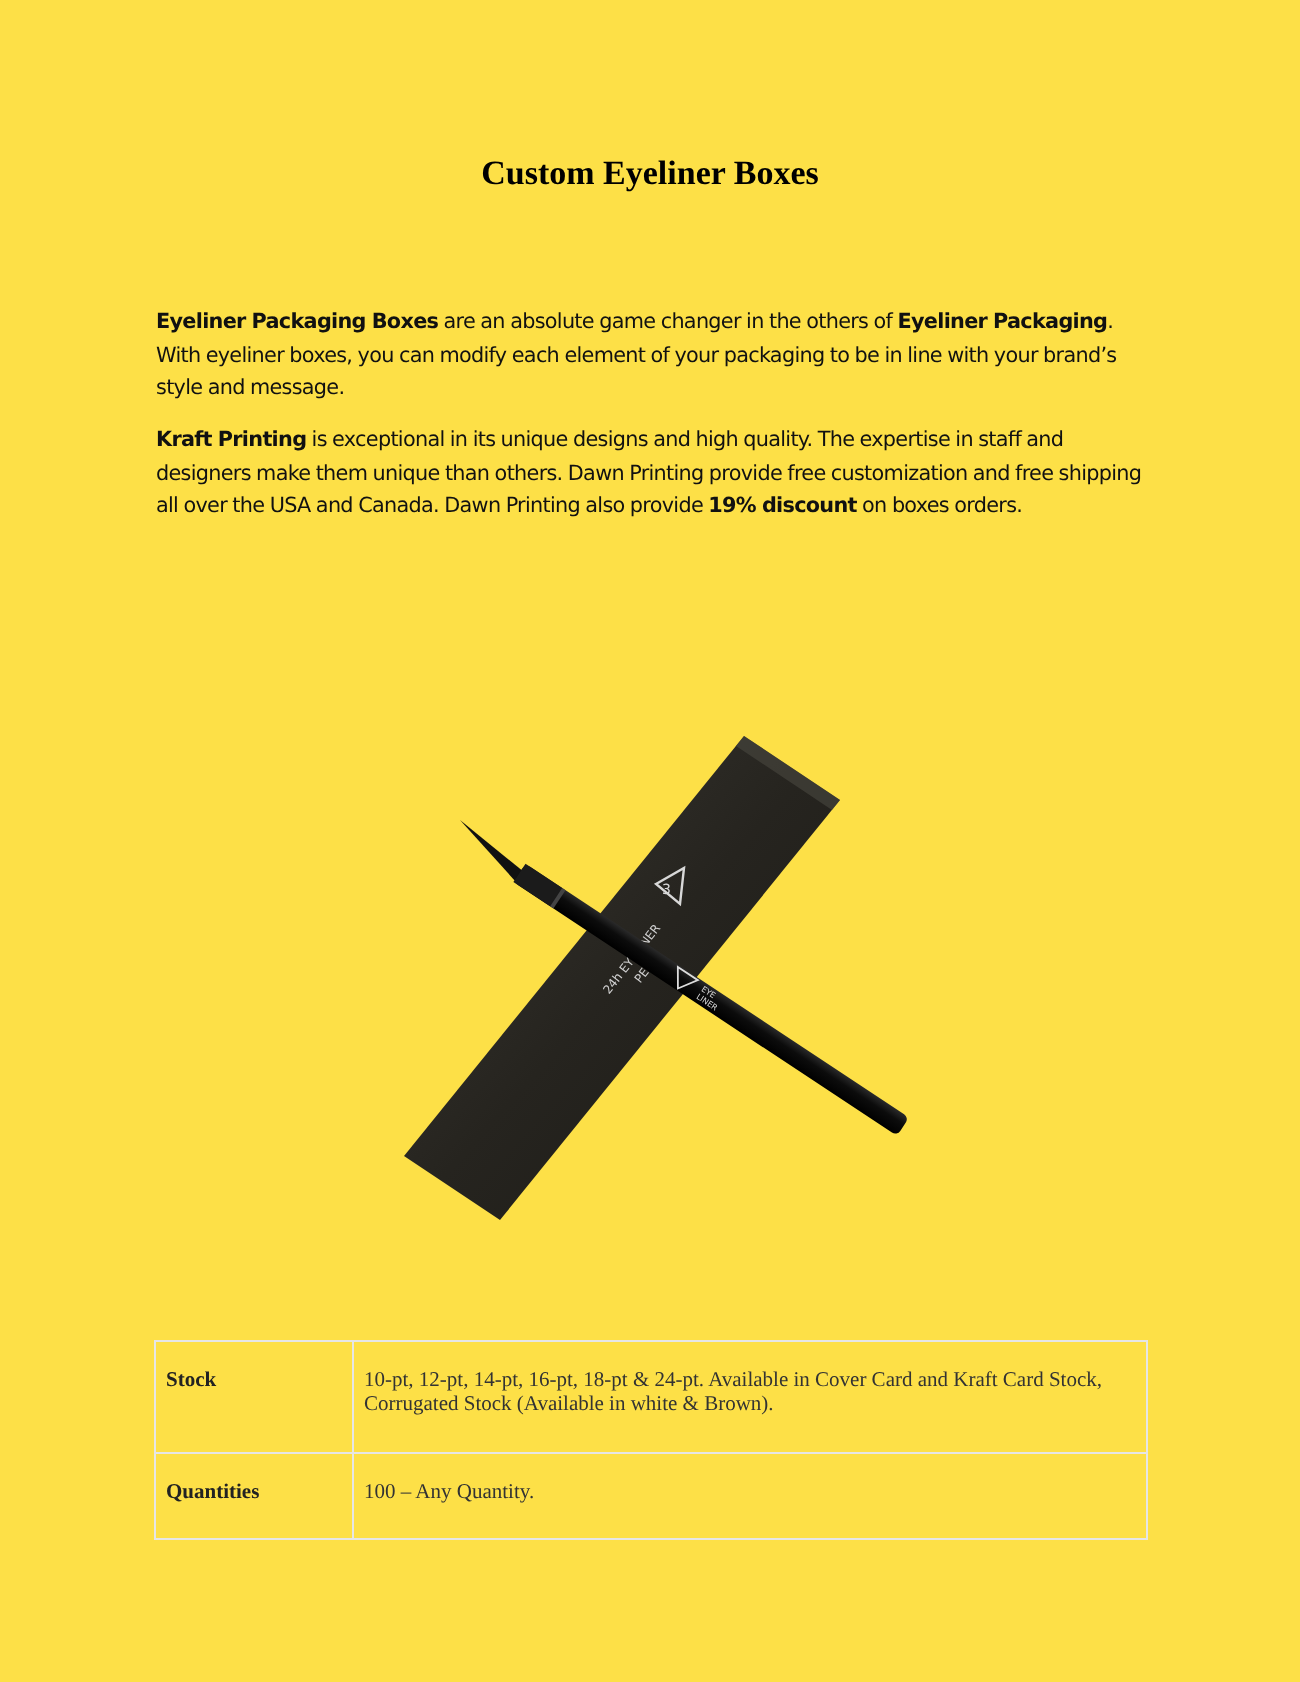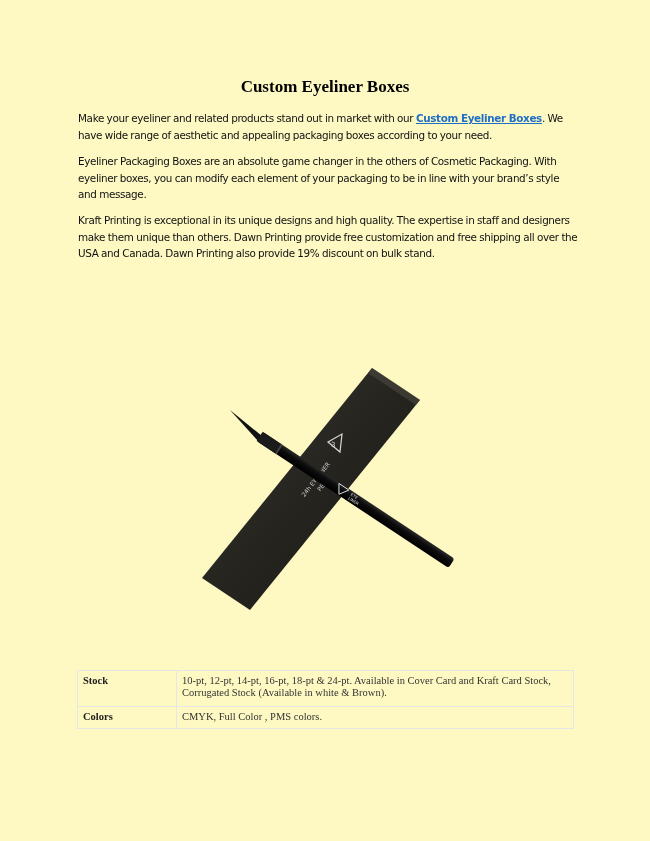--- a/index.html
+++ b/index.html
@@ -1,59 +1,56 @@
 <!DOCTYPE html>
 <html><head>
 <meta charset="utf-8">
 <style>
   html, body { margin: 0; padding: 0; background: #ffffff; }
   body { width: 650px; height: 841px; position: relative; overflow: hidden; }
-  .page { position: absolute; left: 0; top: 0; width: 650px; height: 841px; background: #fef9c3; }
+  .page { position: absolute; left: 0; top: 0; width: 650px; height: 841px; background: #fde047; }
   .title {
     position: absolute; left: 0; top: 77px; width: 650px; text-align: center;
     font-family: "Liberation Serif", serif; font-weight: bold; font-size: 17px; color: #000;
   }
   .para {
     position: absolute; left: 78px; width: 500px;
     font-family: "DejaVu Sans", sans-serif; font-size: 10.4px; line-height: 16.5px;
     color: #111; letter-spacing: -0.35px; word-spacing: -0.3px;
   }
   .p1 { top: 110px; }
   .p2 { top: 153px; }
   .p3 { top: 212px; }
-  .b { font-weight: normal; }
+  .b { font-weight: bold; }
   .link { color: #1f6fc5; text-decoration: underline; font-weight: bold; cursor: pointer; }
   .image-wrap { position: absolute; left: 190px; top: 330px; width: 280px; height: 280px; }
   table.spec {
     position: absolute; left: 77px; top: 670px; width: 497px;
     border-collapse: collapse; font-family: "Liberation Serif", serif; font-size: 10.5px; color: #333;
   }
-  table.spec td { border: 1px solid #e6e6e6; padding: 4px 5px; vertical-align: top; line-height: 12px; }
+  table.spec td { border: 1px solid #e6e6e6; padding: 14px 5px; vertical-align: top; line-height: 12px; }
   table.spec td.k { width: 88px; font-weight: bold; color: #222; }
   .r1 td { height: 27px; }
   .r2 td { height: 14px; }
   .r3 td { height: 13px; }
 </style>
 </head>
 <body>
 
 <div class="page">
 
   <div class="title">Custom Eyeliner Boxes</div>
 
-  <p class="para p1" style="margin:0">
-    <span>Make your eyeliner and related products stand out in market with our </span><a class="link">Custom Eyeliner Boxes</a><span>. We have wide range of aesthetic and appealing packaging boxes according to your need.</span>
-  </p>
 
   <p class="para p2" style="margin:0">
-    <span class="b">Eyeliner Packaging Boxes</span><span> are an absolute game changer in the others of </span><span class="b">Cosmetic Packaging</span><span>. With eyeliner boxes, you can modify each element of your packaging to be in line with your brand’s style and message.</span>
+    <span class="b">Eyeliner Packaging Boxes</span><span> are an absolute game changer in the others of </span><span class="b">Eyeliner Packaging</span><span>. With eyeliner boxes, you can modify each element of your packaging to be in line with your brand’s style and message.</span>
   </p>
 
   <p class="para p3" style="margin:0">
-    <span class="b">Kraft Printing</span><span> is exceptional in its unique designs and high quality. The expertise in staff and designers make them unique than others. Dawn Printing provide free customization and free shipping all over the USA and Canada. Dawn Printing also provide </span><span class="b">19% discount</span><span> on bulk stand.</span>
+    <span class="b">Kraft Printing</span><span> is exceptional in its unique designs and high quality. The expertise in staff and designers make them unique than others. Dawn Printing provide free customization and free shipping all over the USA and Canada. Dawn Printing also provide </span><span class="b">19% discount</span><span> on boxes orders.</span>
   </p>
 
   <div class="image-wrap">
     <svg width="280" height="280" viewBox="0 0 280 280">
       <defs>
         <linearGradient id="boxg" x1="0" y1="0" x2="1" y2="1">
           <stop offset="0" stop-color="#3a3833"></stop>
           <stop offset="0.5" stop-color="#26241f"></stop>
           <stop offset="1" stop-color="#1a1915"></stop>
         </linearGradient>
@@ -87,20 +84,20 @@
       </g>
     </svg>
   </div>
 
   <table class="spec">
     <tbody>
         <tr class="r1">
       <td class="k">Stock</td>
       <td>10-pt, 12-pt, 14-pt, 16-pt, 18-pt &amp; 24-pt. Available in Cover Card and Kraft Card Stock, Corrugated Stock (Available in white &amp; Brown).</td>
     </tr>
-    <tr class="r3">
-      <td class="k">Colors</td>
-      <td>CMYK,  Full Color , PMS colors.</td>
+    <tr class="r2">
+      <td class="k">Quantities</td>
+      <td>100 – Any Quantity.</td>
     </tr>
   </tbody>
     </table>
 
 </div>
 
 </body></html>

